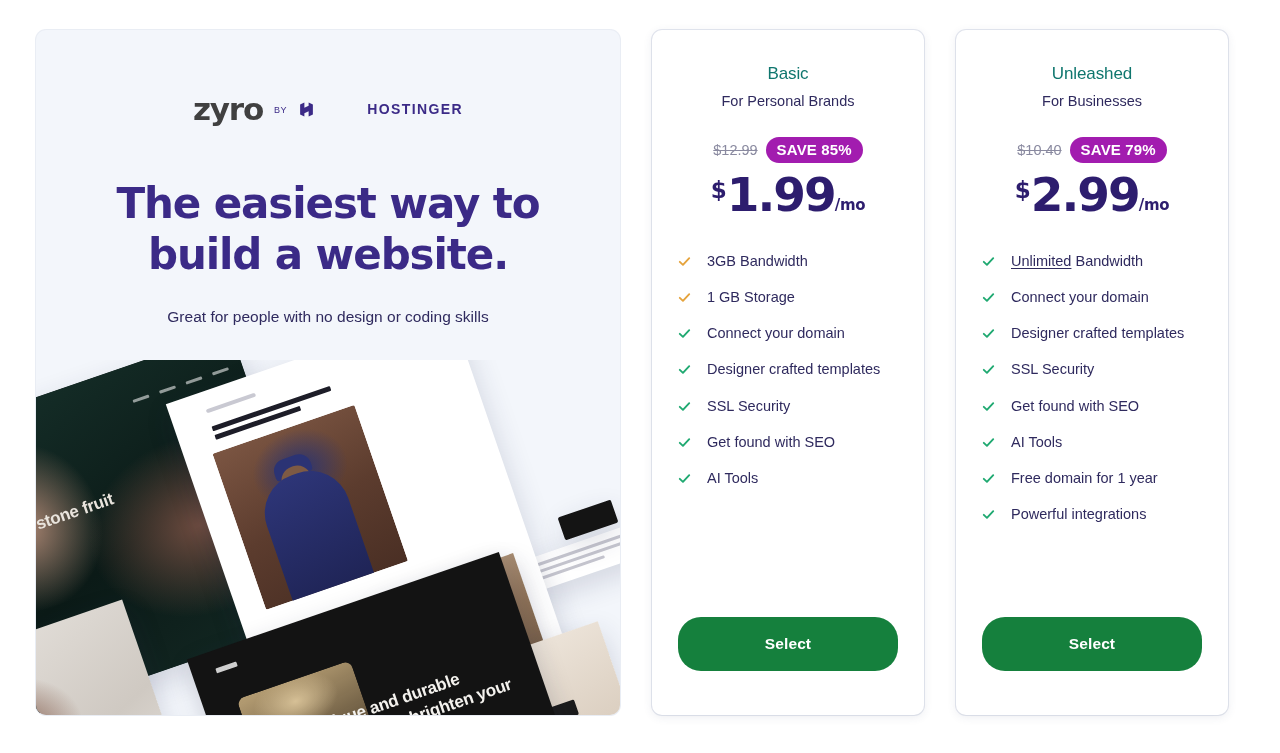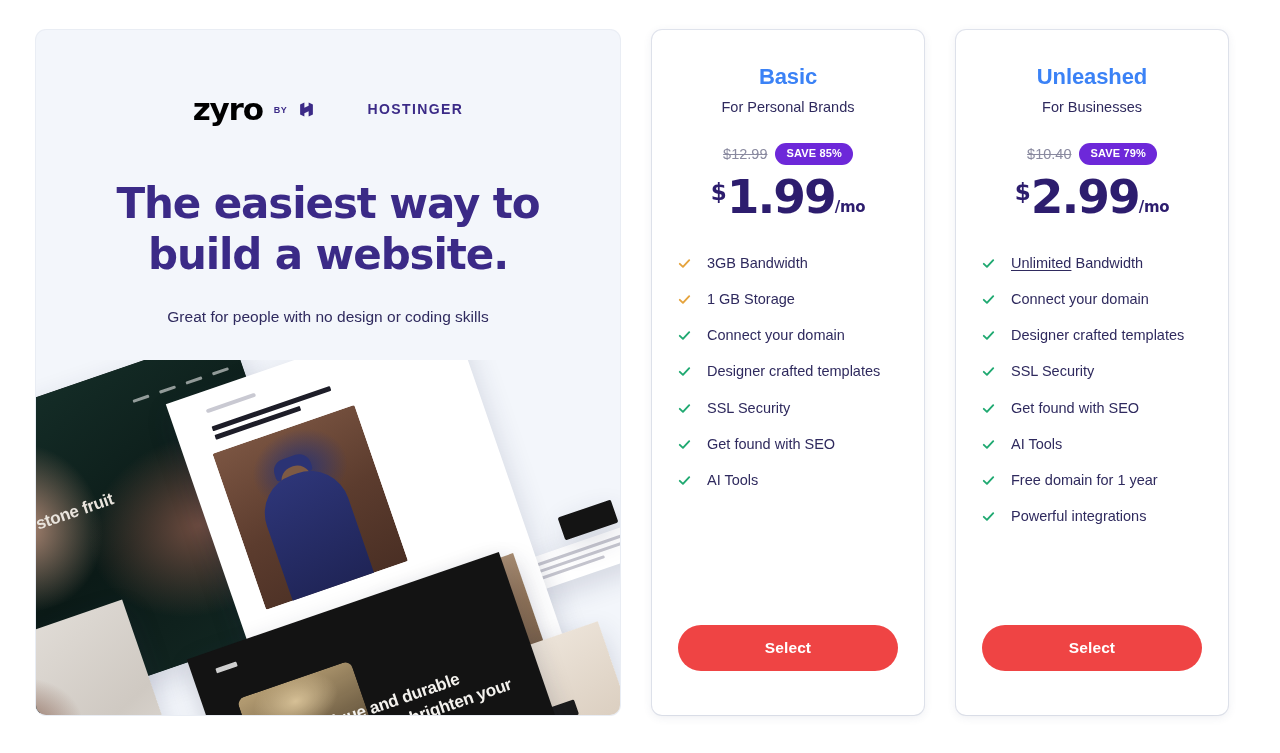--- a/index.html
+++ b/index.html
@@ -46,27 +46,27 @@
     justify-content: center;
     gap: 11px;
     height: 26px;
   }
 
   .logo-zyro {
     font-family: "DejaVu Sans", sans-serif;
     font-size: 31px;
     font-weight: 700;
     letter-spacing: -1.2px;
-    color: #000000;
+    color: #404040;
     line-height: 1;
   }
 
   .logo-by {
     font-size: 9px;
-    font-weight: 700;
+    font-weight: 400;
     letter-spacing: 0.6px;
     color: #3b2a87;
     position: relative;
     top: 1px;
   }
 
   .logo-mark {
     width: 17px;
     height: 17px;
     display: block;
@@ -338,23 +338,23 @@
     background: #ffffff;
     border-radius: 10px;
     box-shadow: 0 2px 10px rgba(60,70,110,0.10), 0 0 0 1px rgba(226,230,238,0.9);
     padding: 34px 26px 30px;
     display: flex;
     flex-direction: column;
   }
 
   .plan-name {
     text-align: center;
-    font-size: 22px;
-    font-weight: 700;
-    color: #3b82f6;
+    font-size: 17px;
+    font-weight: 400;
+    color: #0f766e;
     letter-spacing: -0.1px;
   }
 
   .plan-for {
     margin-top: 9px;
     text-align: center;
     font-size: 14.5px;
     font-weight: 400;
     color: #2f2a5e;
   }
@@ -368,23 +368,23 @@
   }
 
   .price-old {
     font-size: 14.5px;
     color: #8a8aa0;
     text-decoration: line-through;
     font-weight: 500;
   }
 
   .save-badge {
-    background: #6d28d9;
+    background: #a21caf;
     color: #ffffff;
-    font-size: 11px;
+    font-size: 15px;
     font-weight: 700;
     letter-spacing: 0.15px;
     padding: 5px 11px 6px;
     border-radius: 14px;
     line-height: 1;
   }
 
   .price-main {
     margin-top: 8px;
     display: flex;
@@ -445,24 +445,24 @@
   .check.green path { stroke: #1fa971; }
 
   .feature u {
     text-underline-offset: 2px;
     margin-top: 8px;
   }
 
   .select-btn {
     margin-top: auto;
     margin-bottom: 14px;
-    height: 46px;
+    height: 54px;
     border: none;
     border-radius: 23px;
-    background: #ef4444;
+    background: #15803d;
     color: #ffffff;
     font-family: "Liberation Sans", sans-serif;
     font-size: 15.5px;
     font-weight: 700;
     cursor: pointer;
     width: 100%;
     letter-spacing: 0.1px;
   }
 </style>
 </head>

